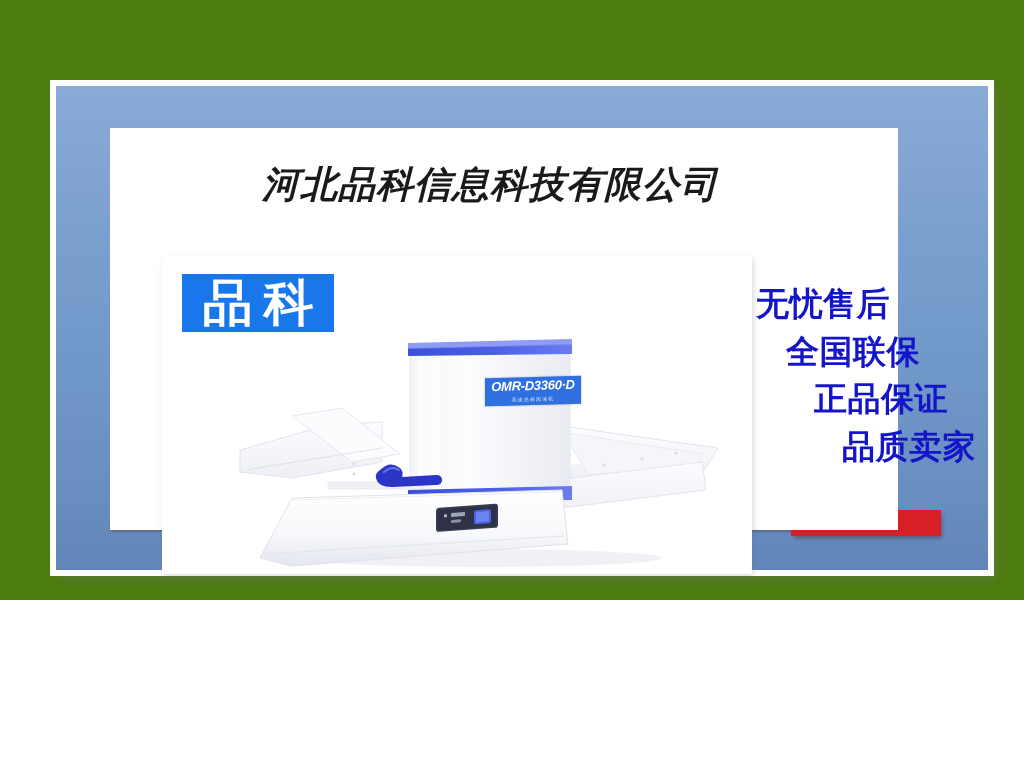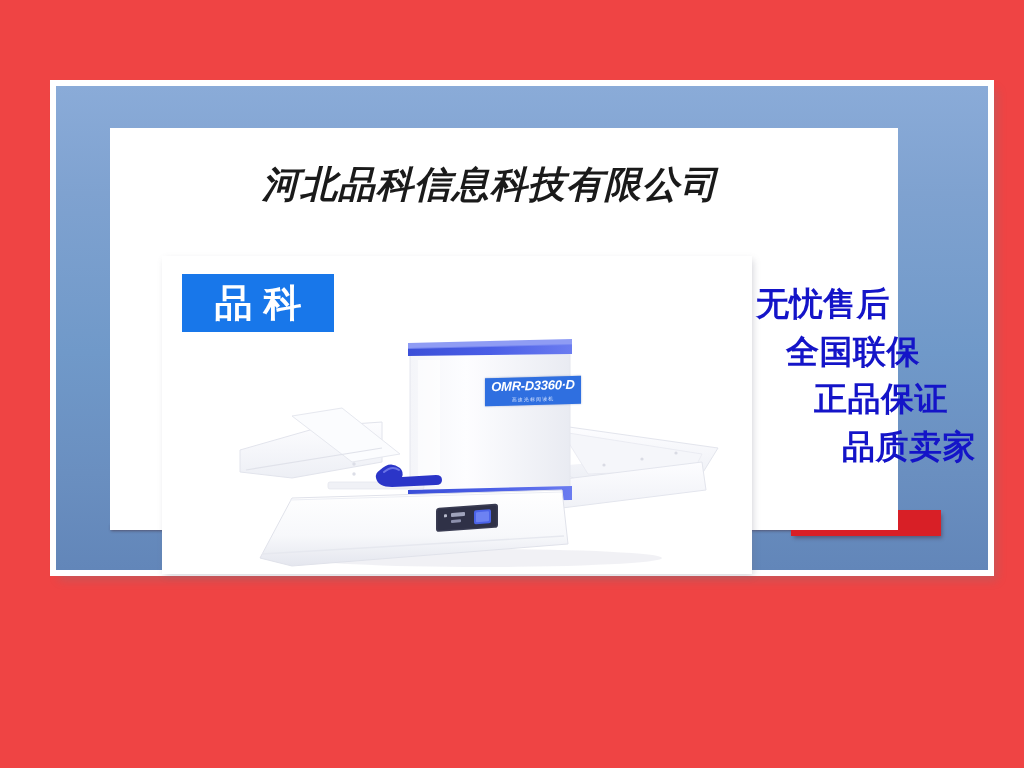--- a/index.html
+++ b/index.html
@@ -12,22 +12,22 @@
     width: 1024px;
     height: 768px;
     overflow: hidden;
     font-family: "Liberation Sans", sans-serif;
   }
 
   
   .stage {
     position: relative;
     width: 1024px;
-    height: 768px;
-    background: #ef4444;
+    height: 600px;
+    background: #4d7c0f;
   }
 
   
   .frame-outer {
     position: absolute;
     left: 50px;
     top: 80px;
     width: 944px;
     height: 496px;
     background: #ffffff;
@@ -94,21 +94,21 @@
     top: 18px;
     width: 152px;
     height: 58px;
     background: #1877ea;
     display: flex;
     align-items: center;
     justify-content: center;
   }
   .brand-chip-text {
     color: #ffffff;
-    font-size: 38px;
+    font-size: 50px;
     font-weight: 700;
     letter-spacing: 11px;
     text-indent: 11px;
     line-height: 1;
     font-family: "DejaVu Sans", sans-serif;
   }
 
   
   .machine {
     position: absolute;

